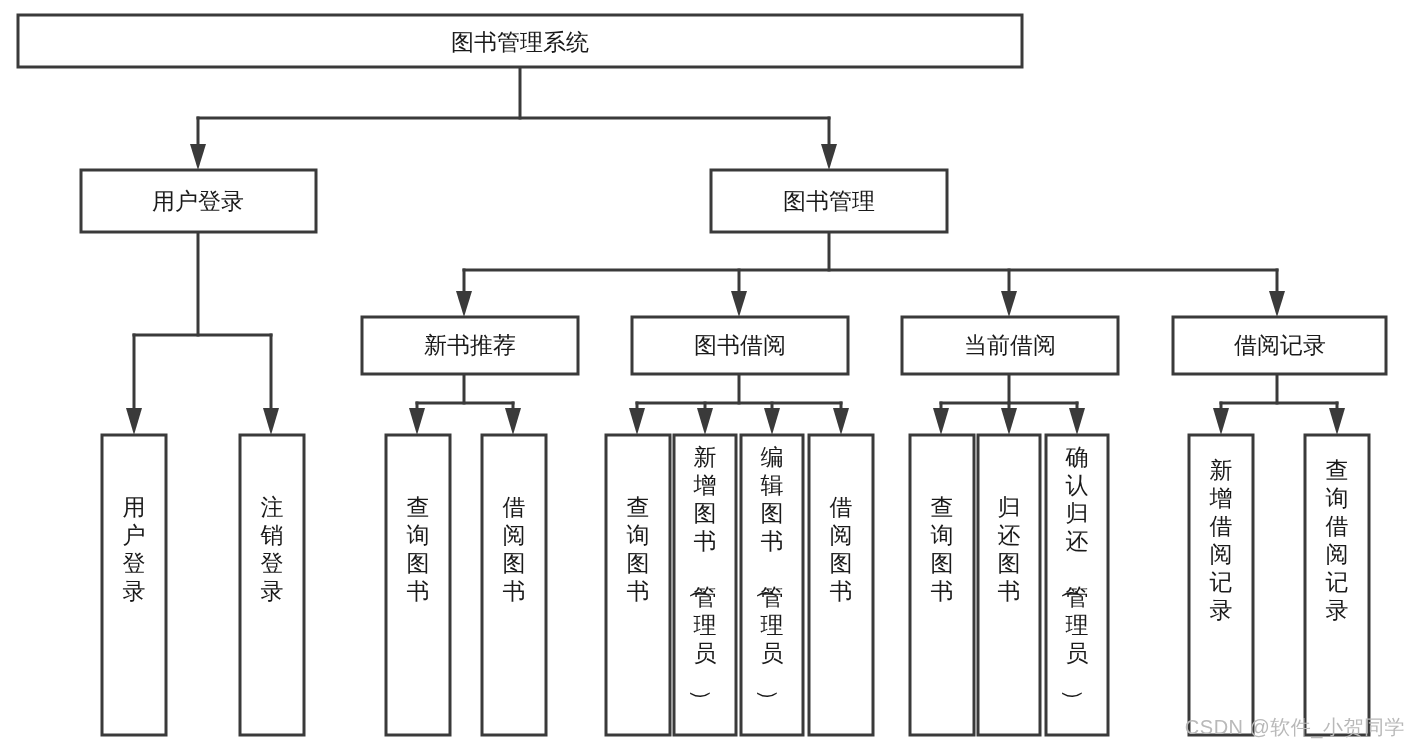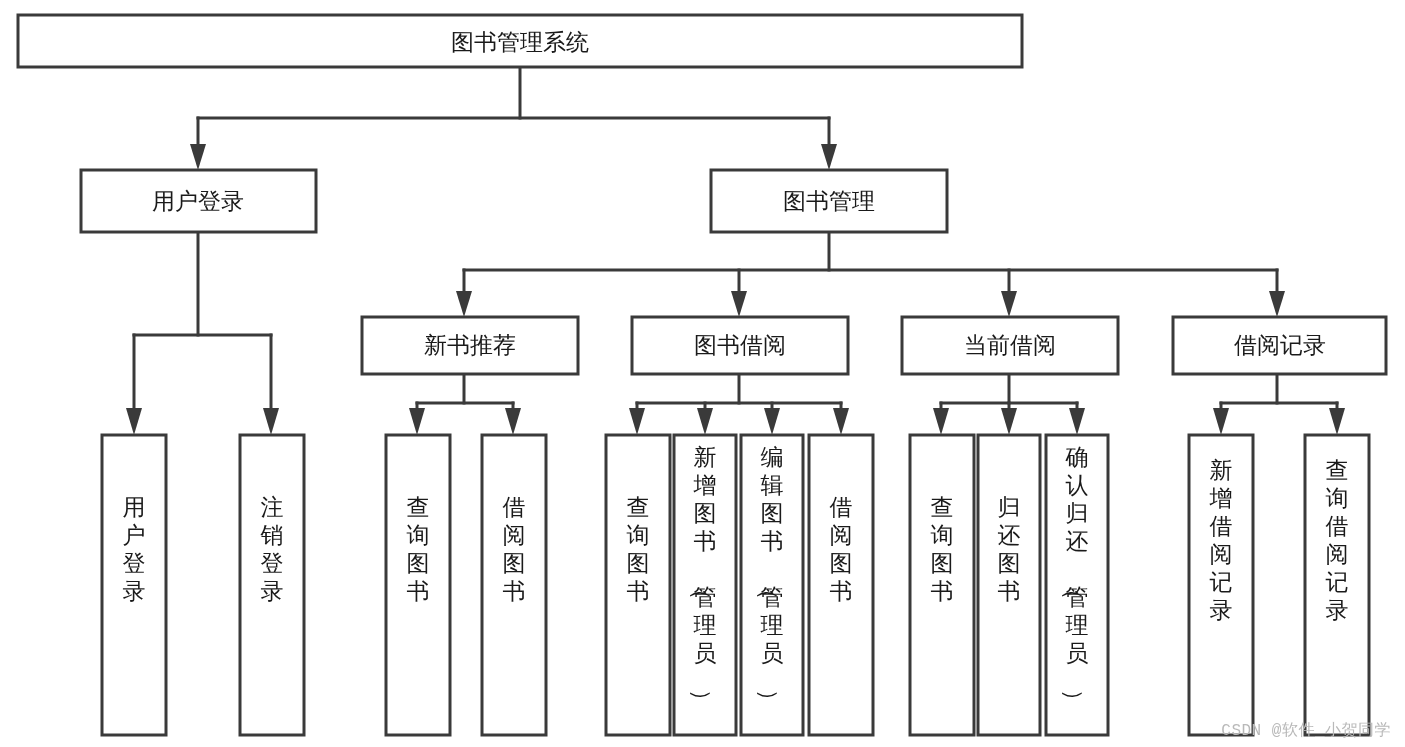--- a/index.html
+++ b/index.html
@@ -43,24 +43,24 @@
     dominant-baseline: middle;
   }
   .leaf-label {
     fill: #1a1a1a;
     font-family: "DejaVu Sans", "Liberation Sans", sans-serif;
     font-size: 23px;
     text-anchor: middle;
   }
   .watermark {
     position: absolute;
-    right: 14px;
+    right: 0;
     bottom: 6px;
-    font-family: Liberation Mono, monospace;
-    font-size: 16px;
+    font-family: Liberation Sans, sans-serif;
+    font-size: 20px;
     color: #b9b9b9;
     white-space: nowrap;
     letter-spacing: 0.5px;
   }
 </style>
 </head>
 <body>
 
 <svg id="diagram" viewBox="0 0 1405 747">
 

